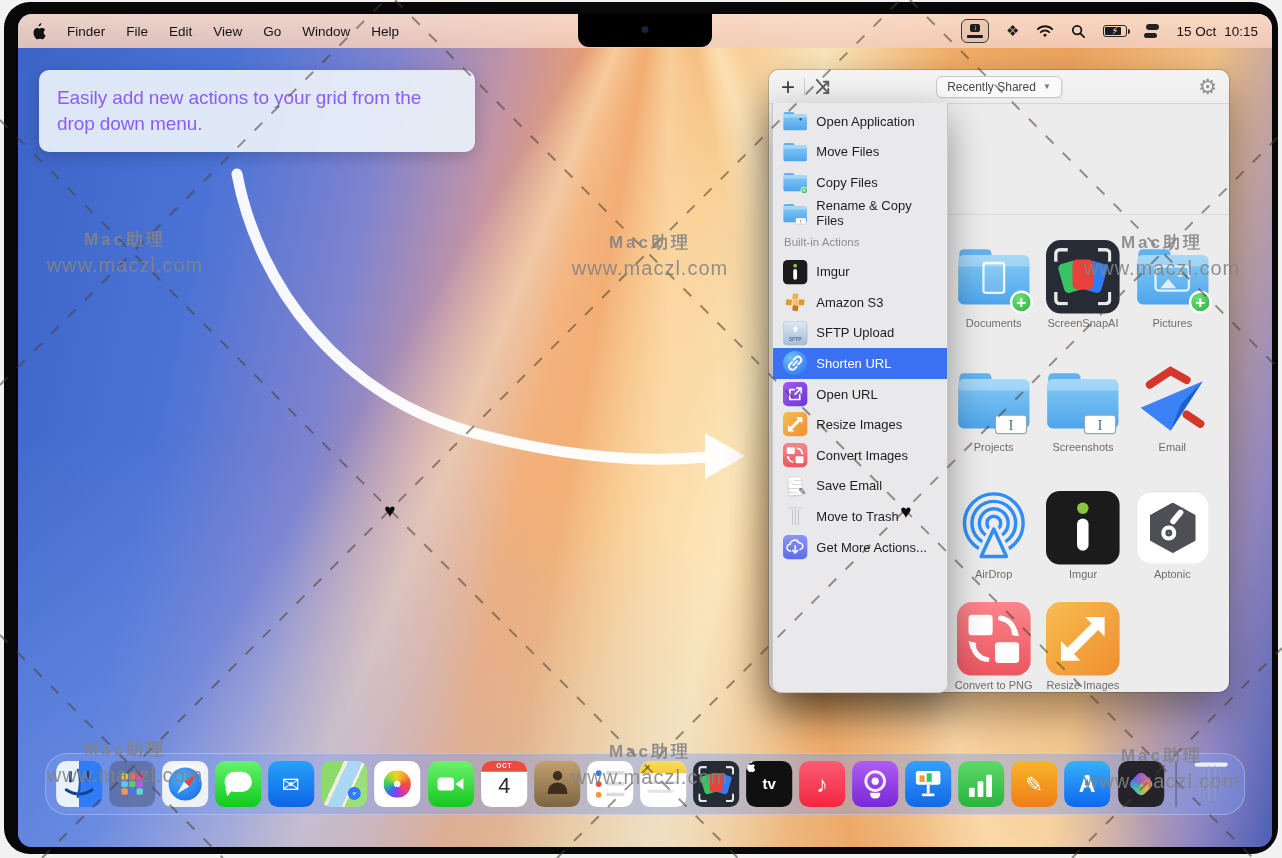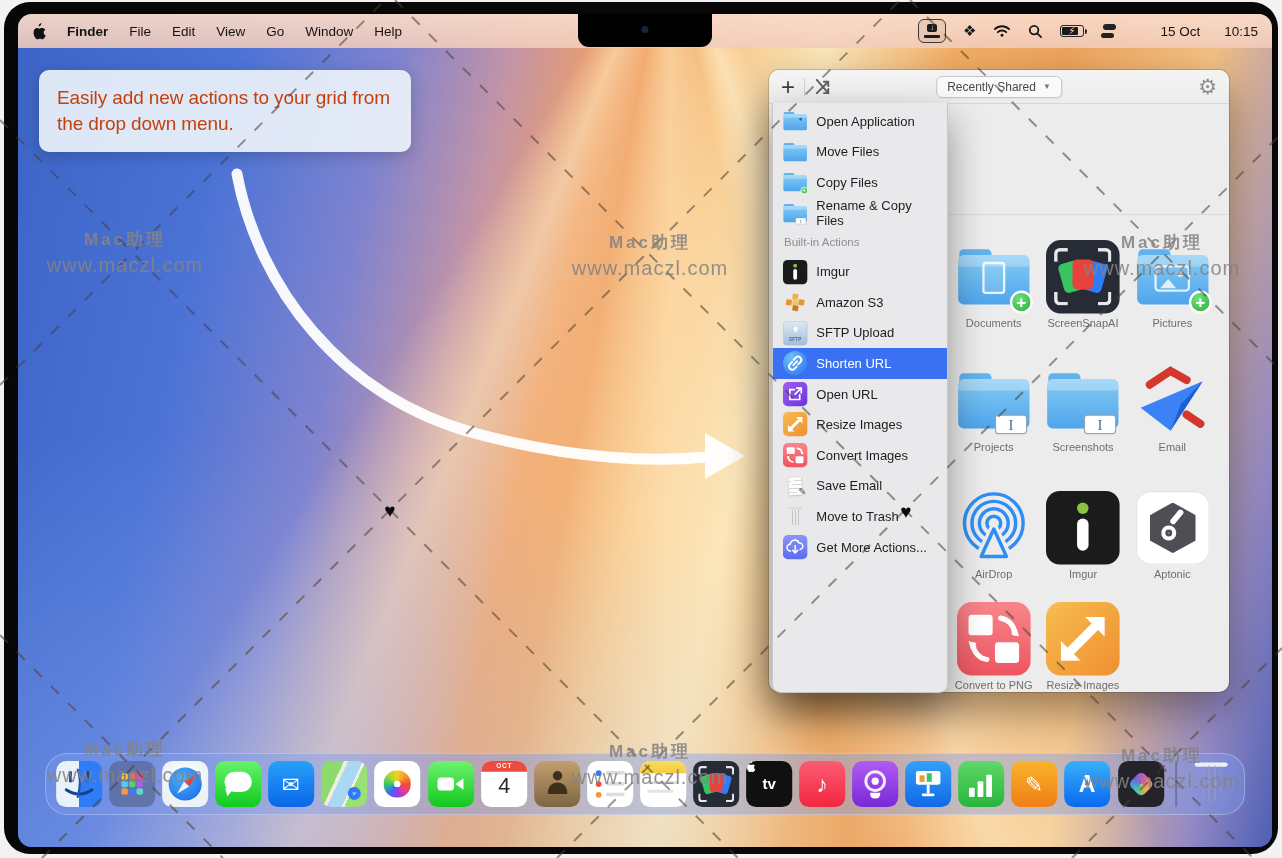--- a/index.html
+++ b/index.html
@@ -20,47 +20,47 @@
         rgba(255,238,200,.55) 50deg, rgba(255,244,214,0) 60deg),
       linear-gradient(102deg,#3c64c6 0%,#4b73d6 16%,#7f83cf 27%,#c294a6 35%,#ef9f66 42%,#f8c98c 50%,#fbe7bb 57%,#f3ae66 66%,#eea45e 74%,#f3c183 84%,#9489c4 94%,#4d5fb4 100%);
   }
 
   
   .menubar { position:absolute; top:0; left:0; right:0; height:34px; z-index:40;
     background:linear-gradient(180deg,rgba(249,219,201,.93),rgba(242,204,187,.88));
     display:flex; align-items:center; padding:0 14px; font-size:13.5px; color:#141414; }
   .mb-left { display:flex; align-items:center; gap:21px; }
   .mb-left .mname { cursor:default; }
-  .mb-app { font-weight:700; }
+  .mb-app { font-weight:400; }
   .mb-right { margin-left:auto; display:flex; align-items:center; gap:17px; }
   .notch { position:absolute; top:0; left:50%; transform:translateX(-50%); width:134px; height:33px;
     background:#000; border-radius:0 0 11px 11px; z-index:45; }
   .cam { position:absolute; left:50%; top:12px; transform:translateX(-50%); width:7px; height:7px; border-radius:50%; background:#152441; }
 
   .tray-wrap { width:28px; height:24px; border:1.4px solid #3a3a3a; border-radius:6px; background:rgba(0,0,0,.05);
     display:flex; align-items:center; justify-content:center; }
   .tray-in { position:relative; width:16px; height:14px; }
   .tray-in .t-arrow { position:absolute; left:3px; top:0; width:10px; height:8px; background:#1c1c1c; border-radius:2px;
     color:#f3d3c0; font-size:8px; line-height:8px; text-align:center; font-weight:700; }
   .tray-in .t-bar { position:absolute; left:0; bottom:0; width:16px; height:3px; background:#1c1c1c; border-radius:1px; }
   .glyph-dropbox { font-size:15px; color:#1c1c1c; }
   .batt { position:relative; width:24px; height:12px; border:1.5px solid rgba(20,20,20,.9); border-radius:3px; }
   .batt .fill { position:absolute; left:1px; top:1px; bottom:1px; width:70%; background:#1c1c1c; border-radius:1px; }
   .batt .cap { position:absolute; right:-4px; top:3px; width:2.5px; height:5px; background:rgba(20,20,20,.9); border-radius:0 2px 2px 0; }
   .batt .bolt { position:absolute; left:7px; top:-1px; font-size:10px; color:#f4d5c2; }
   .cc-stack { position:relative; width:15px; height:14px; }
   .cc-stack span { position:absolute; width:13px; height:5.5px; background:#222; border-radius:3px; }
   .cc-stack span:first-child { top:0; left:2px; }
   .cc-stack span:last-child { bottom:0; left:0; }
-  .mb-time { display:flex; gap:24px;margin-left:27px; }
-
-  
-  .callout { position:absolute; left:21px; top:56px; width:372px; z-index:6;
+  .mb-time { display:flex; gap:8px; }
+
+  
+  .callout { position:absolute; left:21px; top:56px; width:436px; z-index:6;
     background:rgba(235,241,250,.93); border-radius:10px; padding:15px 18px;
-    font-size:19px; line-height:1.38; color:#c2410c; letter-spacing:-.1px;
+    font-size:19px; line-height:1.38; color:#8b5cf6; letter-spacing:-.1px;
     box-shadow:0 4px 16px rgba(0,0,0,.18); }
 
   
   .arrow-svg { position:absolute; left:0; top:0; z-index:5; pointer-events:none; }
 
   
   .win { position:absolute; left:751px; top:56px; width:460px; height:622px; z-index:10;
     background:#ececec; border-radius:10px; box-shadow:0 18px 44px rgba(0,0,0,.38), 0 0 0 1px rgba(0,0,0,.15); }
   .win-toolbar { position:absolute; left:0; top:0; right:0; height:34px; background:linear-gradient(#f4f4f4,#ededed);
     border-bottom:1px solid #d6d6d6; border-radius:10px 10px 0 0; display:flex; align-items:center; padding:0 12px; }

